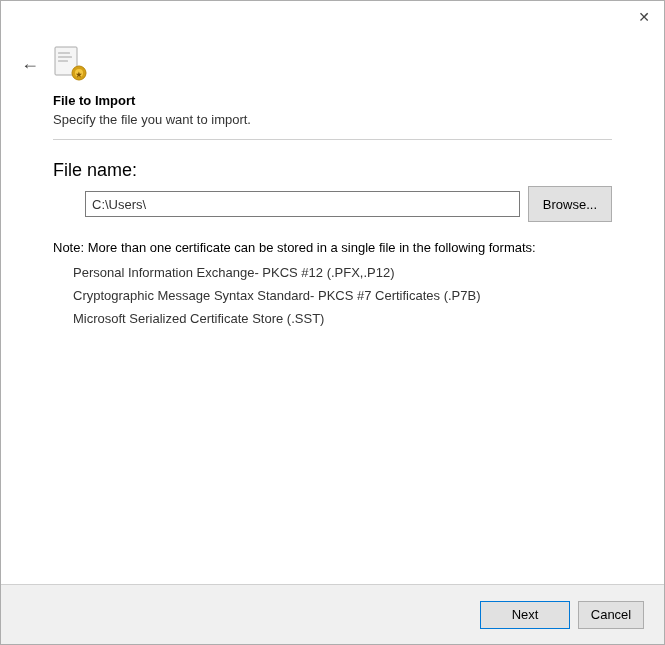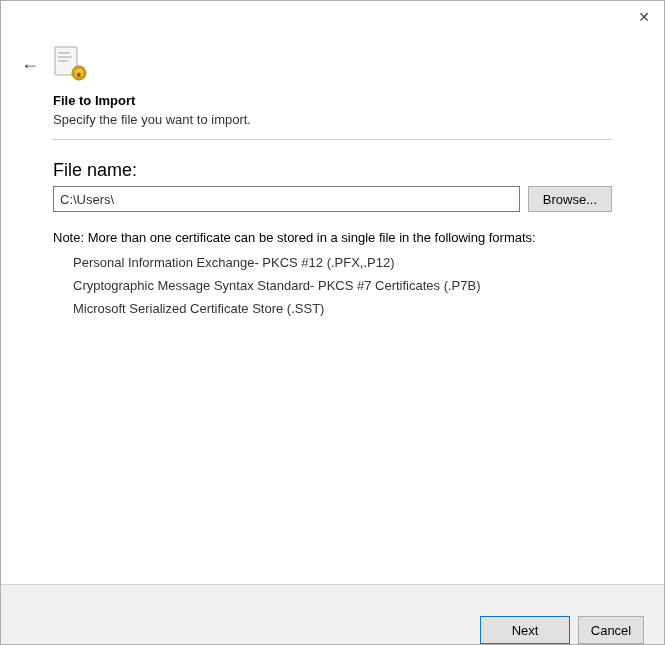--- a/index.html
+++ b/index.html
@@ -96,35 +96,36 @@
     .field-label {
       font-size: 18px;
       margin-bottom: 5px;
     }
 
     .file-input-row {
       display: flex;
       align-items: center;
       gap: 8px;
       margin-bottom: 18px;
+      margin-left: 32px;
     }
 
     .file-input {
       flex: 1;
       height: 26px;
       border: 1px solid #7a7a7a;
       padding: 2px 6px;
       font-size: 13px;
       font-family: inherit;
       color: #333;
       background: #fff;
     }
 
     .browse-btn {
-      height: 26px;
+      height: 36px;
       padding: 0 14px;
       background: #e1e1e1;
       border: 1px solid #adadad;
       font-size: 13px;
       font-family: inherit;
       cursor: pointer;
       white-space: nowrap;
     }
 
     .note-text {
@@ -143,21 +144,21 @@
       font-size: 13px;
       color: #333;
       margin-bottom: 8px;
     }
 
     .footer {
       height: 60px;
       background: #f0f0f0;
       border-top: 1px solid #d0d0d0;
       display: flex;
-      align-items: flex-end;
+      align-items: center;
       justify-content: flex-end;
       padding: 0 20px;
       gap: 8px;
     }
 
     .btn-next {
       width: 90px;
       height: 28px;
       background: #e1e1e1;
       border: 1px solid #0078d7;

